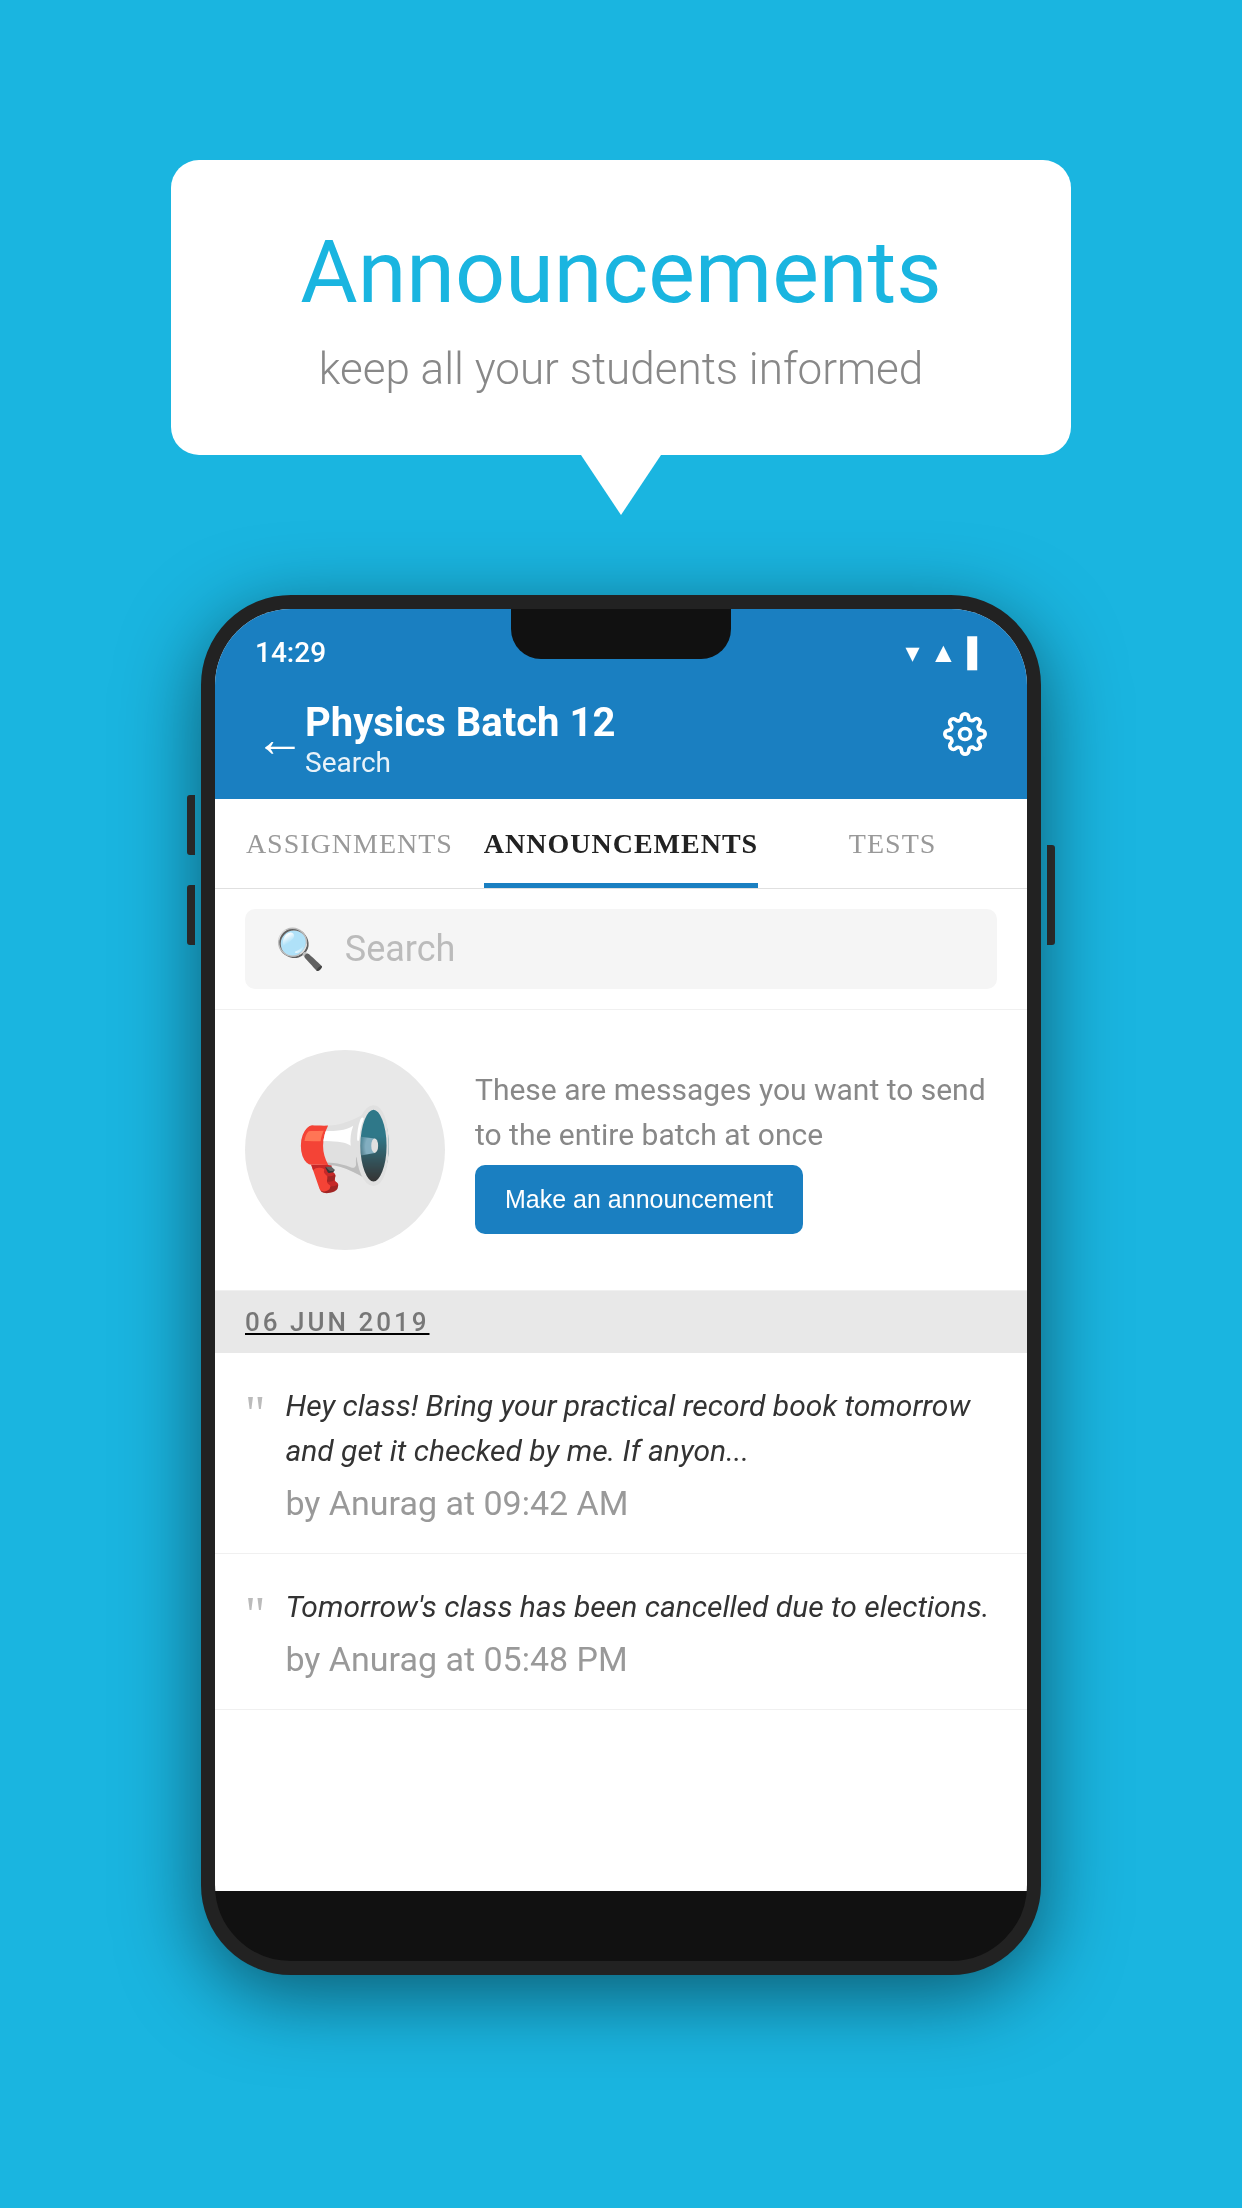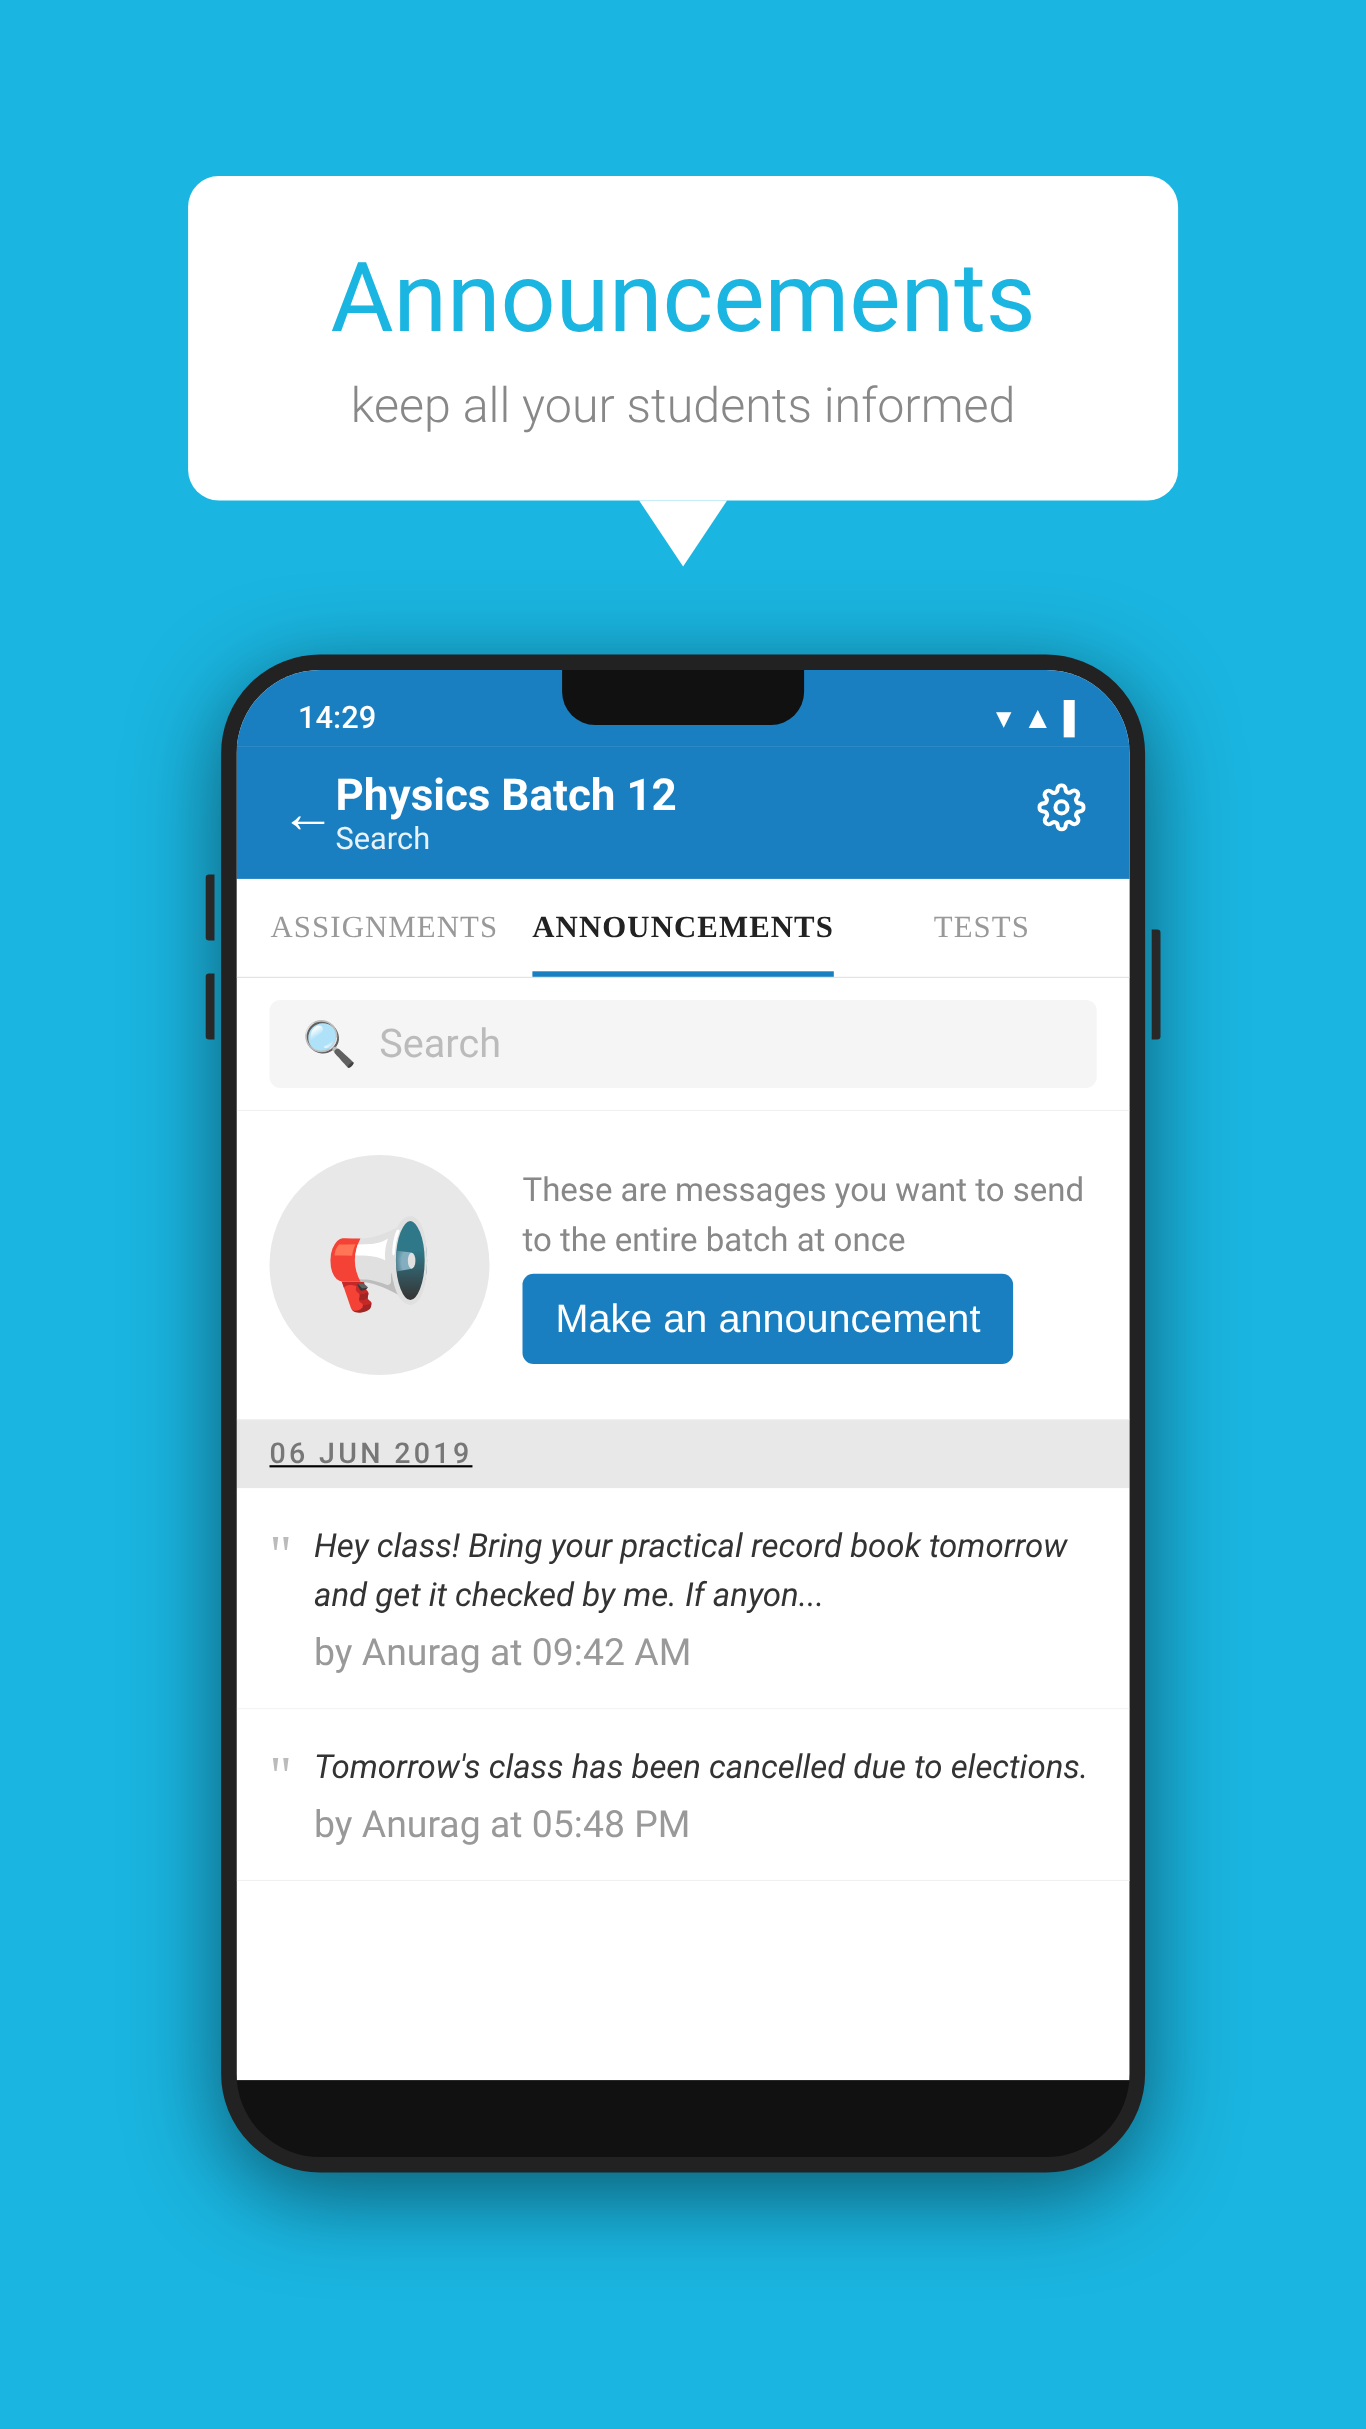--- a/index.html
+++ b/index.html
@@ -96,21 +96,20 @@
       display: flex;
       align-items: flex-end;
       padding: 0 40px 10px 40px;
       justify-content: space-between;
     }
 
     .status-time {
       font-size: 28px;
       color: white;
       font-weight: 500;
-      margin-left: 16px;
     }
 
     .status-icons {
       display: flex;
       align-items: center;
       gap: 10px;
     }
 
     .status-icons span {
       color: white;
@@ -270,21 +269,21 @@
       color: #888;
       line-height: 1.5;
     }
 
     .make-announcement-btn {
       background: #1a7fc1;
       color: white;
       border: none;
       border-radius: 10px;
       padding: 20px 30px;
-      font-size: 36px;
+      font-size: 25px;
       font-weight: 500;
       cursor: pointer;
       text-align: center;
       width: fit-content;
     }
 
     
     .date-separator {
       background: #e8e8e8;
       padding: 16px 30px;

